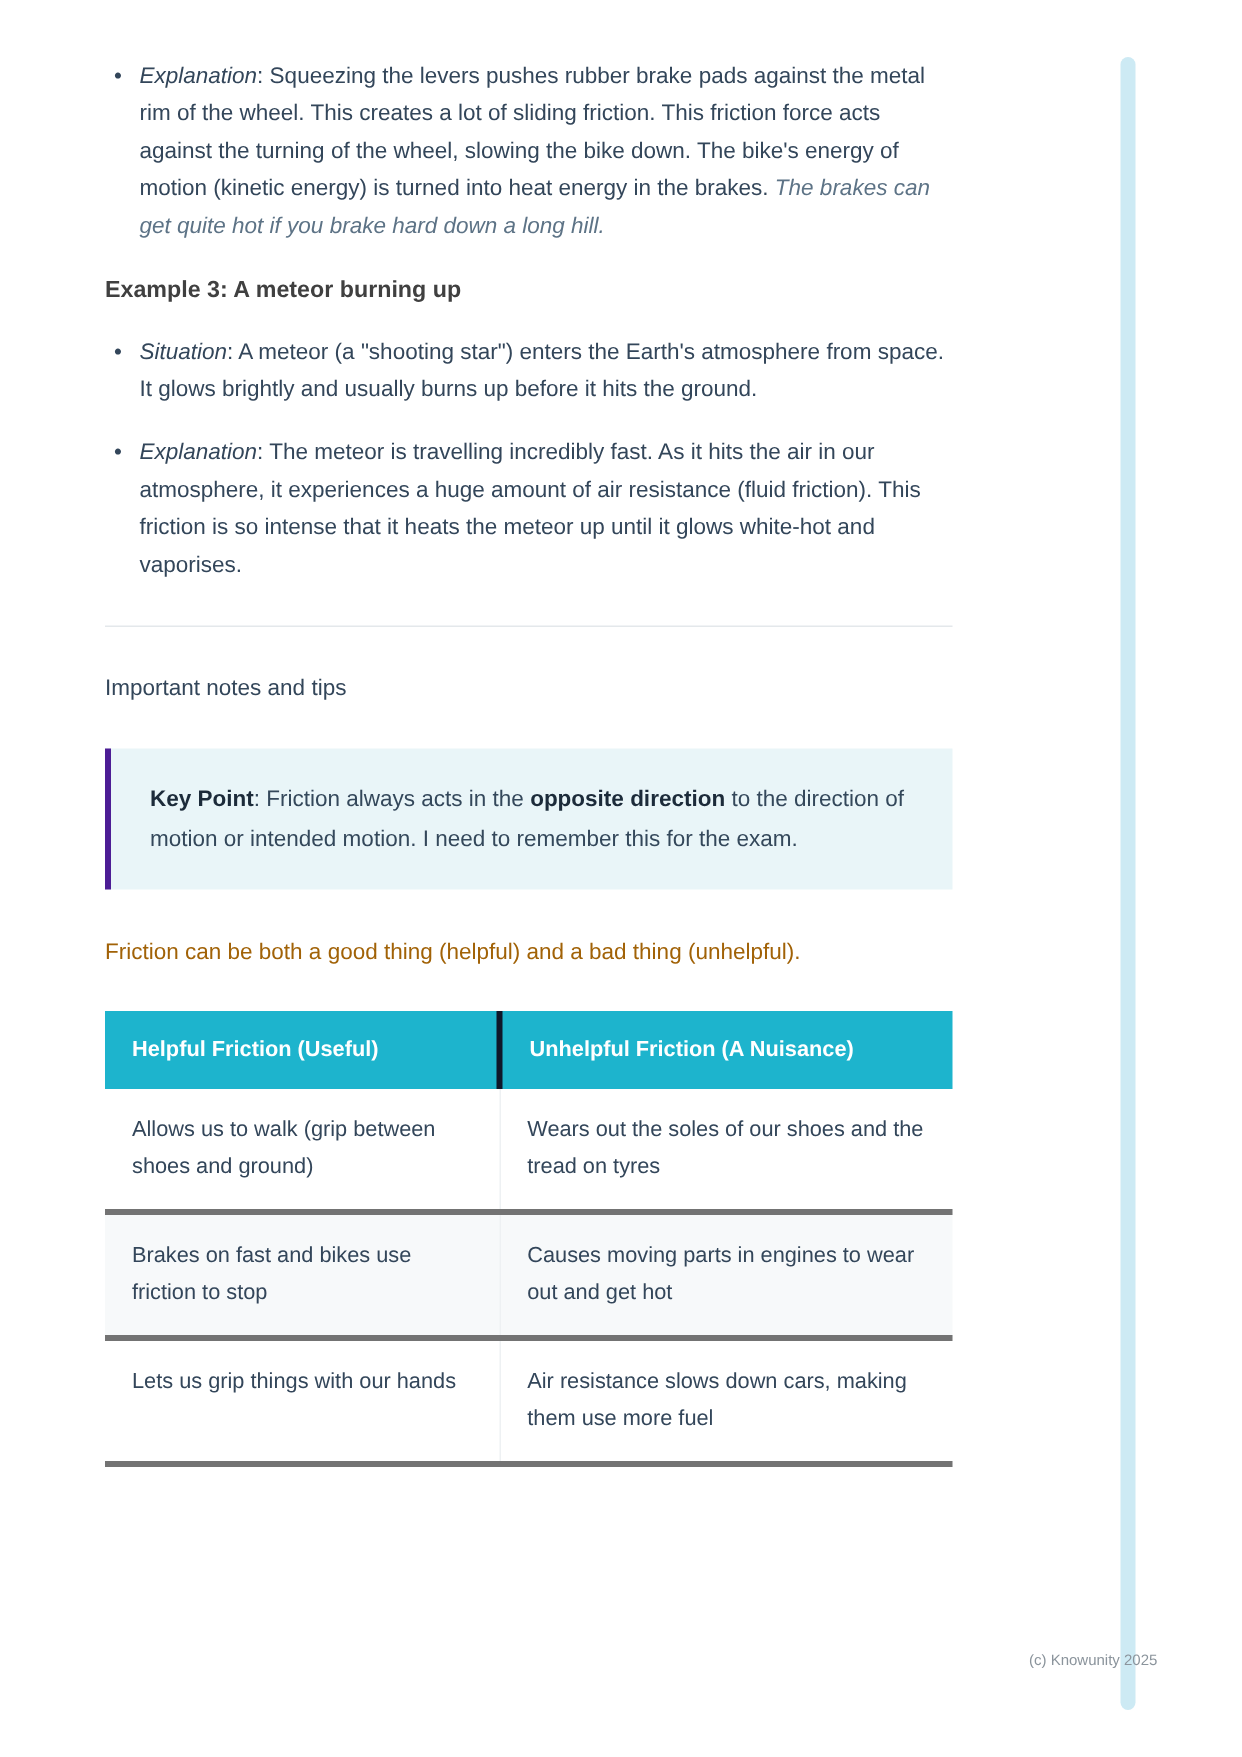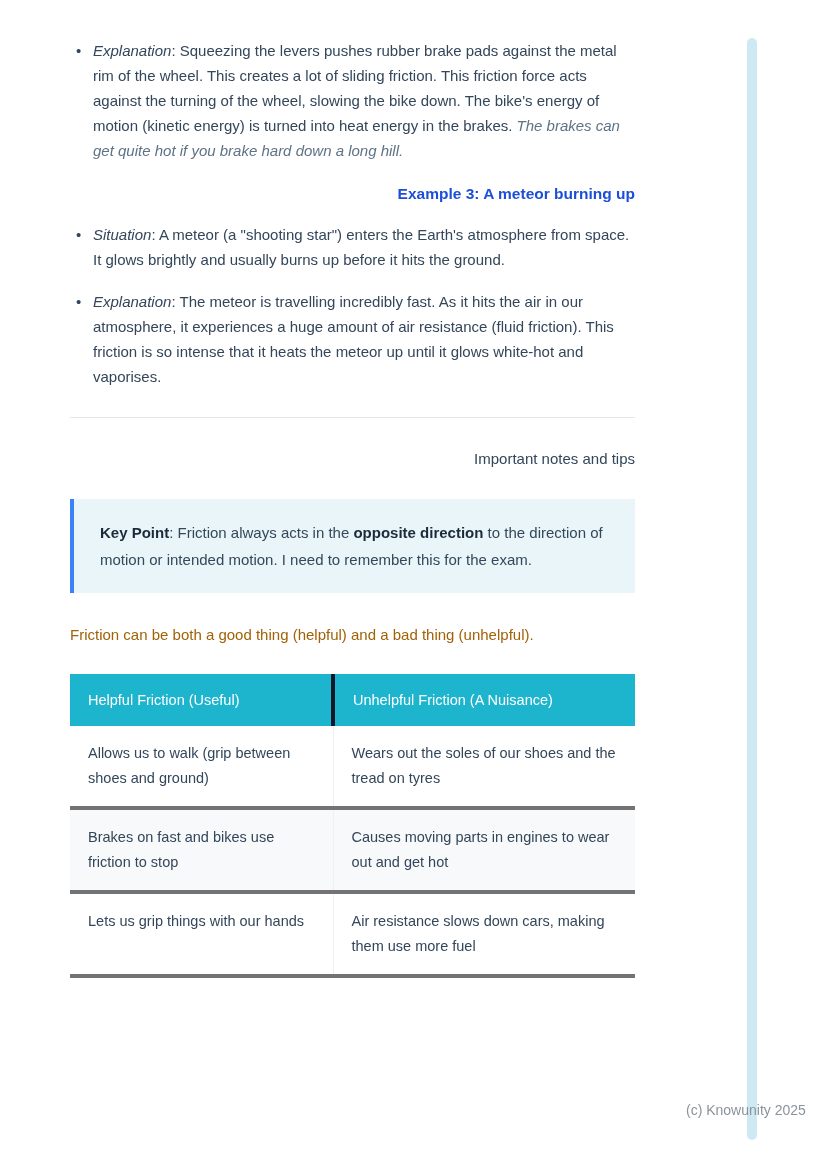--- a/index.html
+++ b/index.html
@@ -21,75 +21,73 @@
     color: #33465a;
   }
   .bullet::before {
     content: "\2022";
     position: absolute; left: 6px; top: 0;
     color: #33465a; font-size: 15px;
   }
   .lbl-italic { font-style: italic; text-align: center; }
   .note-italic { font-style: italic; color: #5d7386; }
   .doc-heading {
-    font-size: 15.5px; font-weight: bold; color: #1d4ed8;
+    font-size: 15.5px; font-weight: bold; color: #404040;
     margin: 22px 0 19px 0;
-    text-align: right;
   }
   .divider {
     border: none; border-top: 1px solid #e4e8eb;
     margin: 28px 0 0 0;
   }
   .section-title {
     font-size: 15px; color: #33465a;
     margin: 32px 0 32px 0;
-    text-align: right;
   }
   .callout {
     background: #e9f5f8;
-    border-left: 4px solid #3b82f6;
+    border-left: 4px solid #4c1d95;
     padding: 20px 26px 20px 26px;
     margin: 4px 0 29px 0;
   }
   .callout p {
     font-size: 15px; line-height: 27px; color: #34485b;
   }
   .callout b, .intro b { color: #1c2b3a; }
   .intro {
     font-size: 15px; line-height: 25px; color: #a16207;
     margin: 0 0 27px 0;
   }
   table.friction {
     width: 100%; border-collapse: collapse;
     table-layout: fixed;
   }
   table.friction th {
     background: #1db4cd; color: #ffffff;
-    font-size: 14.5px; font-weight: normal; text-align: left;
+    font-size: 14.5px; font-weight: bold; text-align: left;
     padding: 18px 18px;
   }
   table.friction th + th { border-left: 4px solid #0f172a; }
   table.friction th:first-child { width: 263px; }
   table.friction td {
     font-size: 14.5px; line-height: 25px; color: #33465a;
     padding: 15px 18px;
     border-bottom: 4px solid #737373;
     vertical-align: top;
   }
   table.friction td + td { border-left: 1px solid #eef1f3; }
   table.friction tbody tr:nth-child(even) { background: #f7f9fa; }
   .scroll-strip {
     position: absolute; left: 747px; top: 38px;
     width: 10px; height: 1102px;
     background: #cdeaf4; border-radius: 5px;
     z-index: 1;
   }
   .copyright {
     position: absolute; left: 686px; top: 1102px;
-    font-size: 14px; color: #8b949c;
+    font-size: 10px; color: #8b949c;
     z-index: 2; white-space: nowrap;
   }
 </style>
 </head>
 <body>
 
 <div class="content">
 
   <ul class="bullet-list">
     <li class="bullet">

